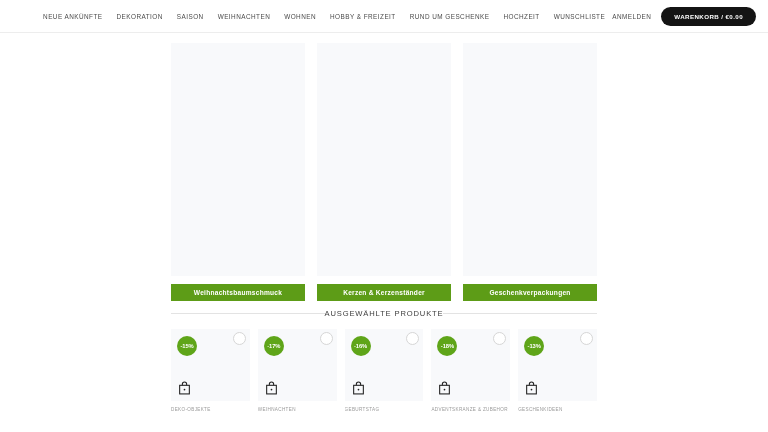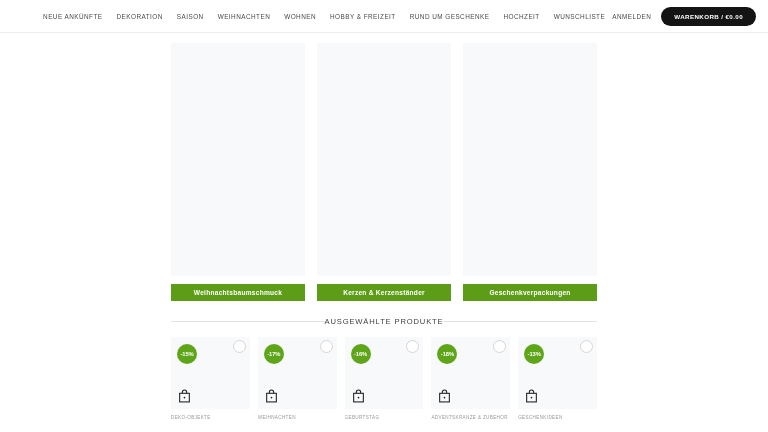--- a/index.html
+++ b/index.html
@@ -111,21 +111,21 @@
     cursor: pointer;
     border: none;
     width: 100%;
     font-family: "Liberation Sans", sans-serif;
   }
 
   
   .section-head {
     display: flex;
     align-items: center;
-    margin-top: 16px;
+    margin-top: 8px;
   }
   .rule {
     flex: 1;
     height: 1px;
     background: #e3e3e3;
   }
   .section-title {
     font-size: 7.6px;
     letter-spacing: 0.85px;
     color: #3d3d3d;

